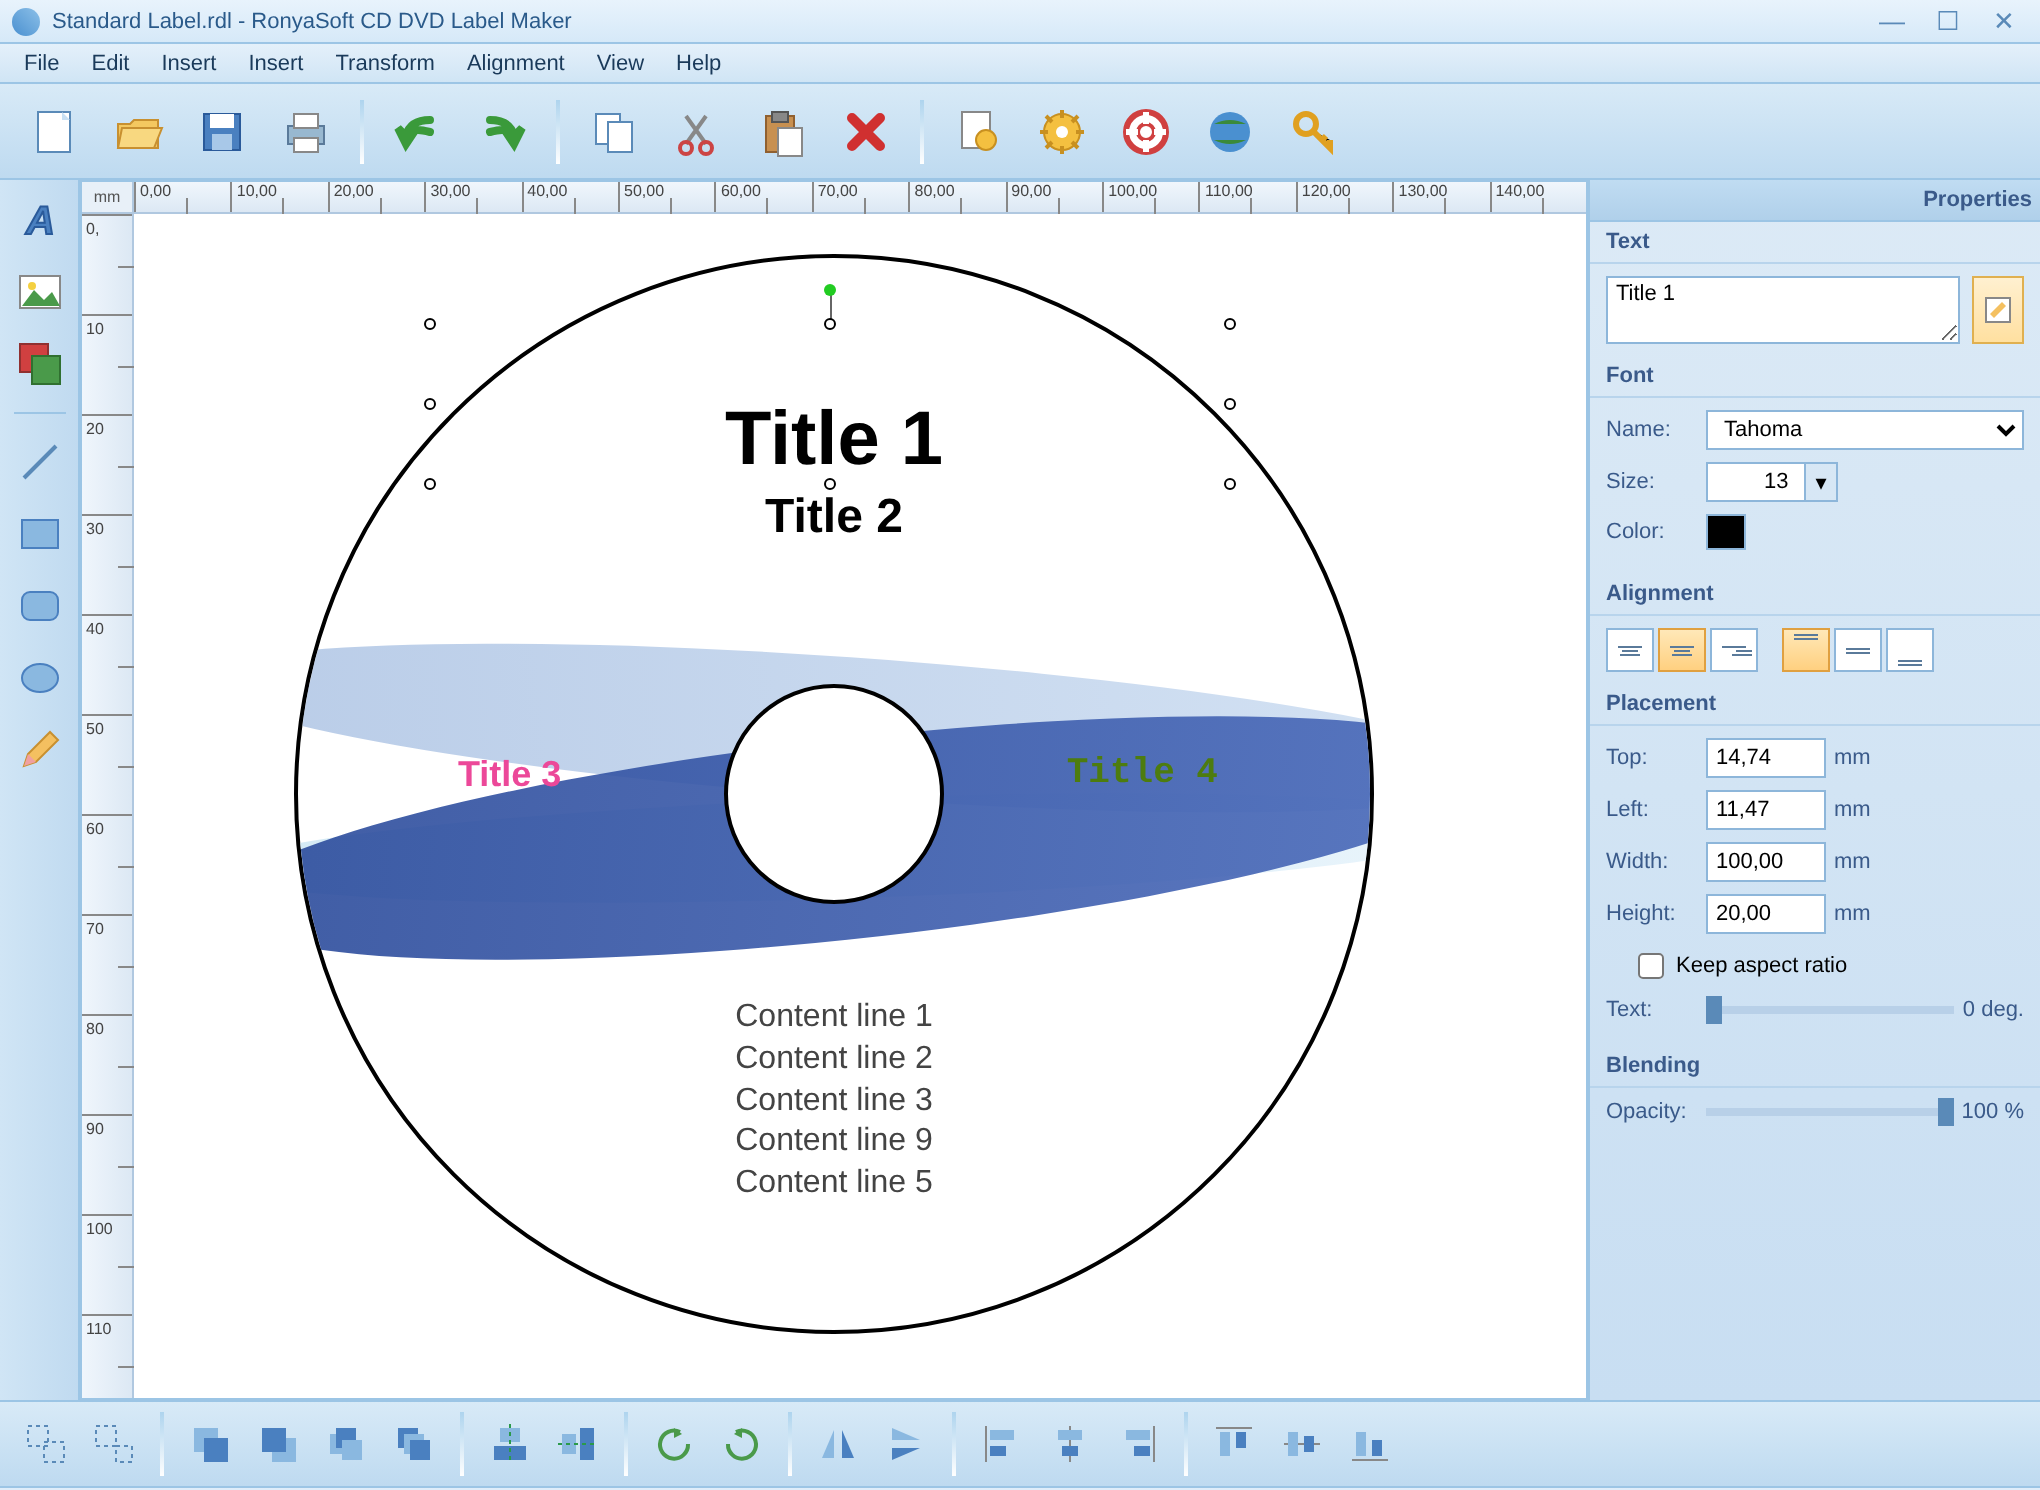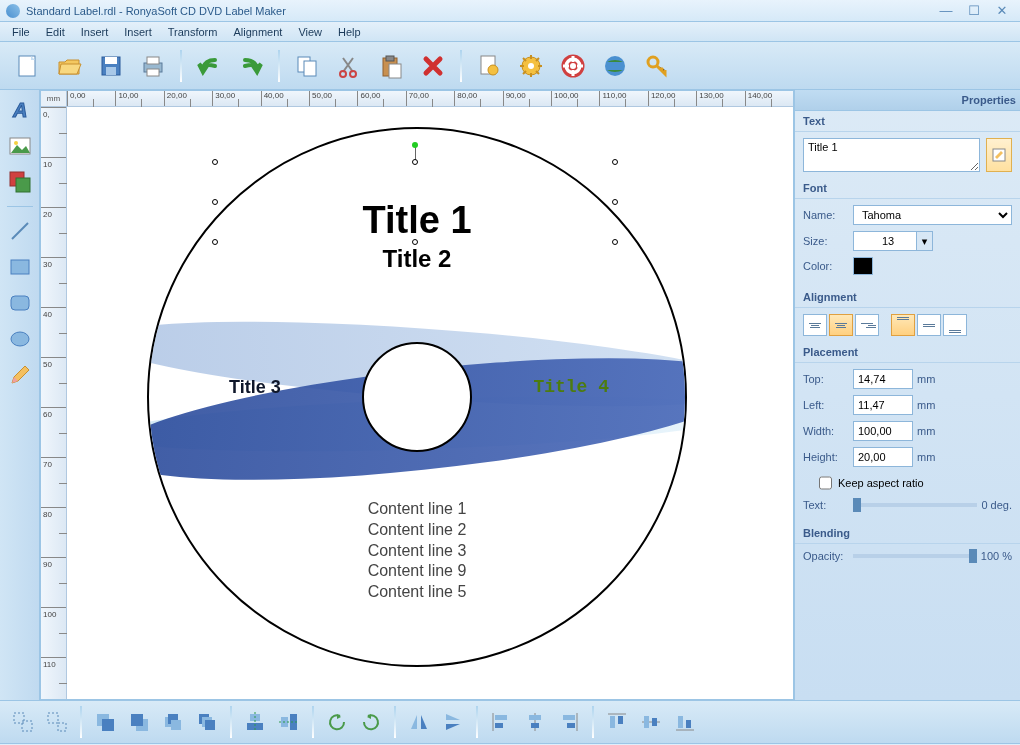--- a/index.html
+++ b/index.html
@@ -31,21 +31,21 @@
 .ruler-v .tick { height: 50px; border-top: 1px solid #888; padding-top: 2px; padding-left: 2px; position:relative;}
 .ruler-v .tick::after{content:'';position:absolute;top:25px;left:18px;width:8px;height:1px;background:#888;}
 .canvas { position: absolute; top: 16px; left: 26px; right: 0; bottom: 0; background: #fff; overflow: hidden; }
 .disc { position: absolute; top: 20px; left: 80px; width: 540px; height: 540px; border: 2px solid #000; border-radius: 50%; background: #fff; overflow: hidden; }
 .disc-hole { position: absolute; top: 50%; left: 50%; width: 110px; height: 110px; margin: -55px; border: 2px solid #000; border-radius: 50%; background: #fff; z-index: 10; }
 .wave1 { position: absolute; top: 240px; left: -40px; width: 640px; height: 100px; background: linear-gradient(90deg,#2a4a9a,#4a6aba); transform: rotate(-6deg) skewX(-12deg); border-radius: 50%; opacity: 0.9; }
 .wave2 { position: absolute; top: 200px; left: -50px; width: 660px; height: 70px; background: linear-gradient(90deg,#8aaad8,#b8d0ec); transform: rotate(4deg) skewX(10deg); border-radius: 50%; opacity: 0.6; }
 .wave3 { position: absolute; top: 270px; left: -40px; width: 640px; height: 50px; background: linear-gradient(90deg,#c0e0f0,#e0f0fa); transform: rotate(-2deg); border-radius: 50%; opacity: 0.7; }
 .title1 { position: absolute; top: 70px; width: 100%; text-align: center; font-size: 38px; font-weight: bold; color: #000; }
 .title2 { position: absolute; top: 116px; width: 100%; text-align: center; font-size: 24px; font-weight: bold; color: #000; }
-.title3 { position: absolute; top: 248px; left: 80px; font-size: 18px; font-weight: bold; color: #0f172a; z-index: 20; }
+.title3 { position: absolute; top: 248px; left: 80px; font-size: 18px; font-weight: bold; color: #ec4899; z-index: 20; }
 .title4 { position: absolute; top: 248px; right: 76px; font-size: 18px; font-weight: bold; color: #4d7c0f; z-index: 20; font-family: Liberation Mono, monospace; }
 .content-lines { position: absolute; top: 370px; width: 100%; text-align: center; font-size: 16px; color: #444; line-height: 1.3; }
 .selection { position: absolute; top: 55px; left: 148px; width: 400px; height: 80px; }
 .handle { width: 6px; height: 6px; border: 1px solid #000; background: #fff; border-radius: 50%; position: absolute; }
 .rotate-handle { width: 6px; height: 6px; background: #2c2; border-radius: 50%; position: absolute; top: -20px; left: 50%; margin-left: -3px; }
 .rotate-line { position: absolute; top: -16px; left: 50%; width: 1px; height: 16px; background: #666; }
 
 .panel { width: 226px; background: linear-gradient(#dceaf6,#c8def2); border-left: 1px solid #9cc5e5; overflow-y: auto; font-size: 11px; }
 .panel-hdr { background: linear-gradient(#c0dcf2,#b0d0ea); text-align: right; padding: 4px; font-weight: bold; color: #3a5a8a; border-bottom: 1px solid #9cc5e5; }
 .section-hdr { padding: 4px 8px; color: #3a5a8a; font-weight: bold; border-bottom: 1px solid #b8d4ec; }
@@ -325,21 +325,21 @@
         </div>
     </div>
     <div class="section-hdr">Font</div>
     <div class="section-body">
       <div class="form-row">
           <label>Name:</label>
           <select><option>Tahoma</option></select>
         </div>
       <div class="form-row">
           <label>Size:</label>
-          <input style="width: 64px; flex: 0 0 auto; padding-left: 28px;" value="13">
+          <input style="width: 50px; flex: 0 0 auto; padding-left: 28px;" value="13">
           <span style="width:16px;height:20px;border:1px solid #8db6da;border-left:none;display:flex;align-items:center;justify-content:center;cursor:pointer;">▾</span>
         </div>
       <div class="form-row">
           <label>Color:</label>
           <div class="color-sw"></div>
         </div>
     </div>
     <div class="section-hdr">Alignment</div>
     <div class="section-body">
       <div class="align-btns">

